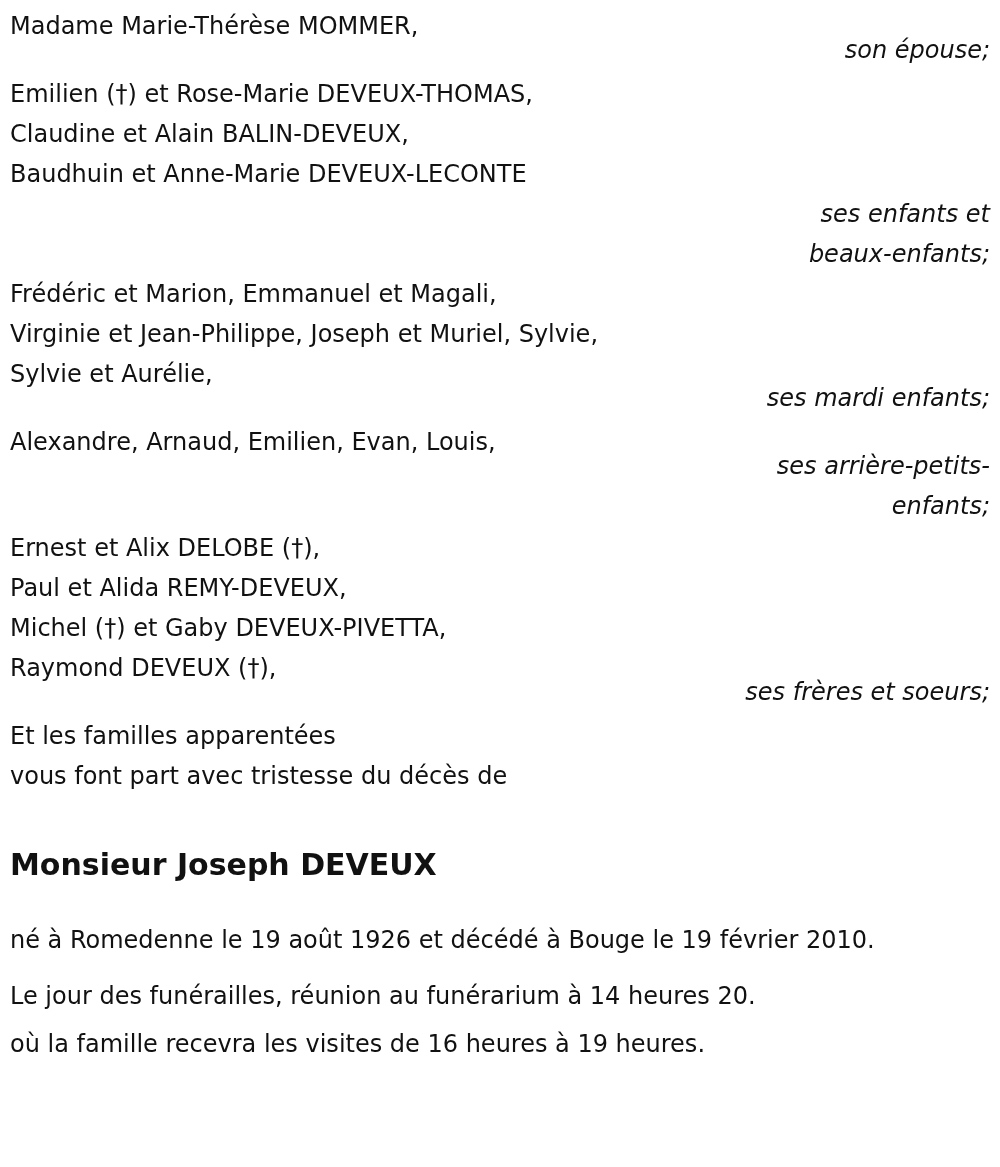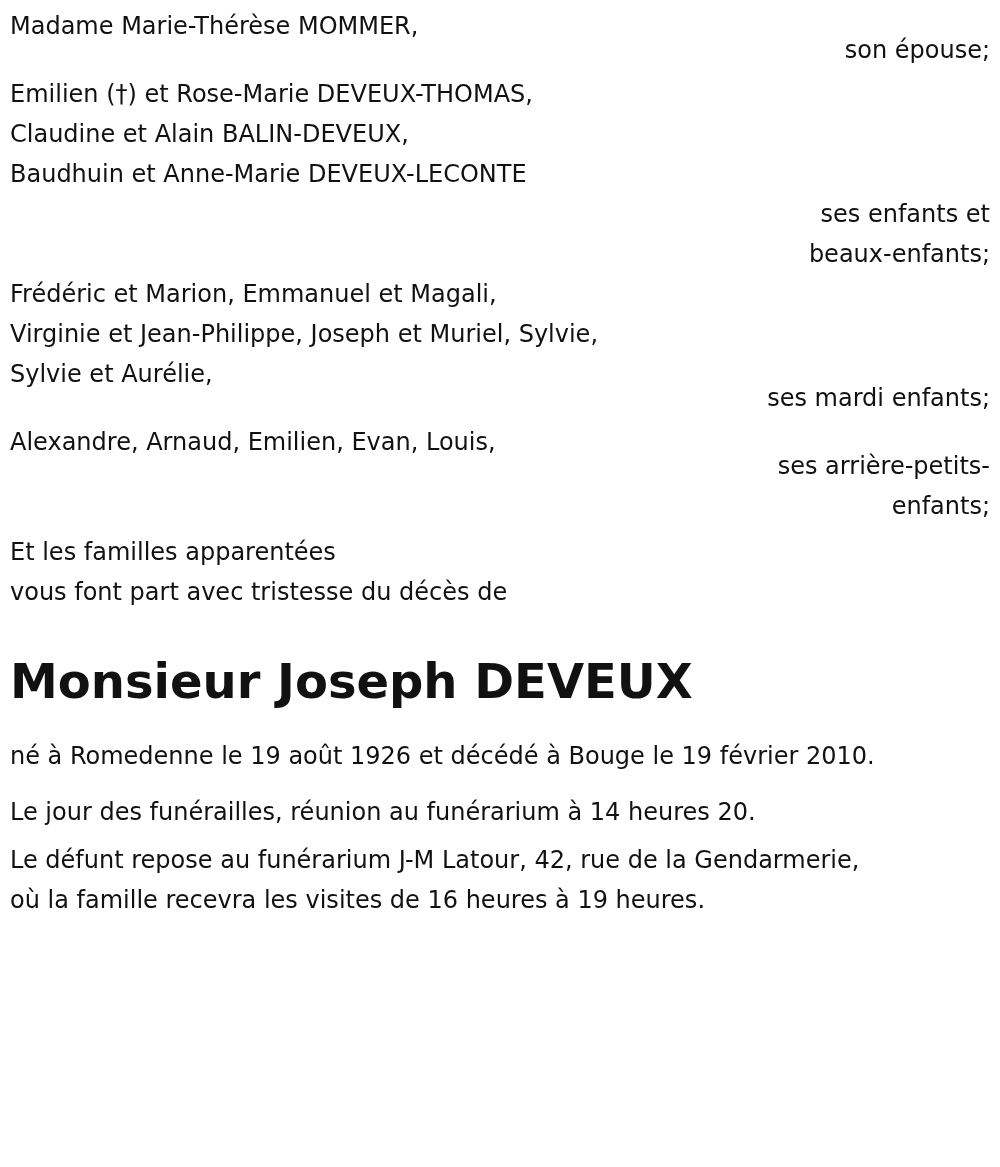--- a/index.html
+++ b/index.html
@@ -5,26 +5,26 @@
   html, body { margin: 0; padding: 0; background: #ffffff; }
   body {
     width: 1000px; height: 1167px; overflow: hidden;
     font-family: "DejaVu Sans", sans-serif;
     color: #111111;
     font-size: 24px;
   }
   .page { position: relative; padding: 0 10px 0 10px; }
   .line { height: 40px; line-height: 40px; white-space: nowrap; }
   .role {
-    text-align: right; 
+    text-align: right; font-style: italic;
     height: 40px; line-height: 40px; white-space: nowrap;
   }
   .block { margin-bottom: 0; }
   .name-title {
-    font-weight: bold; font-size: 48px; margin-top: 44px; height: 50px; line-height: 50px;
+    font-weight: bold; font-size: 30px; margin-top: 44px; height: 50px; line-height: 50px;
   }
   .para { line-height: 40px; }
 </style>
 </head>
 <body>
 
 <div class="page">
 
   <div style="height:6px"></div>
   <div class="block">
@@ -46,33 +46,39 @@
     <div class="line">Sylvie et Aurélie,</div>
     <div class="role" style="margin-top:-16px">ses mardi enfants;</div>
   </div>
   <div style="height:4px"></div>
   <div class="block">
     <div class="line">Alexandre, Arnaud, Emilien, Evan, Louis,</div>
     <div class="role" style="margin-top:-16px">ses arrière-petits-</div>
     <div class="role">enfants;</div>
   </div>
   <div style="height:2px"></div>
+  <div class="block">
+    <div class="line">Ernest et Alix DELOBE (†),</div>
+    <div class="line">Paul et Alida REMY-DEVEUX,</div>
+    <div class="line">Michel (†) et Gaby DEVEUX-PIVETTA,</div>
+    <div class="line">Raymond DEVEUX (†),</div>
+    <div class="role" style="margin-top:-16px">ses frères et soeurs;</div>
+  </div>
   <div style="height:4px"></div>
   <div class="block">
     <div class="line">Et les familles apparentées</div>
     <div class="line">vous font part avec tristesse du décès de</div>
   </div>
   <div class="name-title">Monsieur Joseph DEVEUX</div>
   <div style="height:30px"></div>
   <div class="para">
     <div class="line">né à Romedenne le 19 août 1926 et décédé à Bouge le 19 février 2010.</div>
   </div>
   <div style="height:8px"></div>
   <div style="height:8px"></div>
   <div class="para">
     <div class="line">Le jour des funérailles, réunion au funérarium à 14 heures 20.</div>
   </div>
   <div style="height:8px"></div>
   <div class="para">
-    <div class="line">Le défunt repose au funérarium J-M Latour, 42, rue de la Gendarmerie,</div>
     <div class="line">où la famille recevra les visites de 16 heures à 19 heures.</div>
   </div>
 </div>
 
 </body></html>

